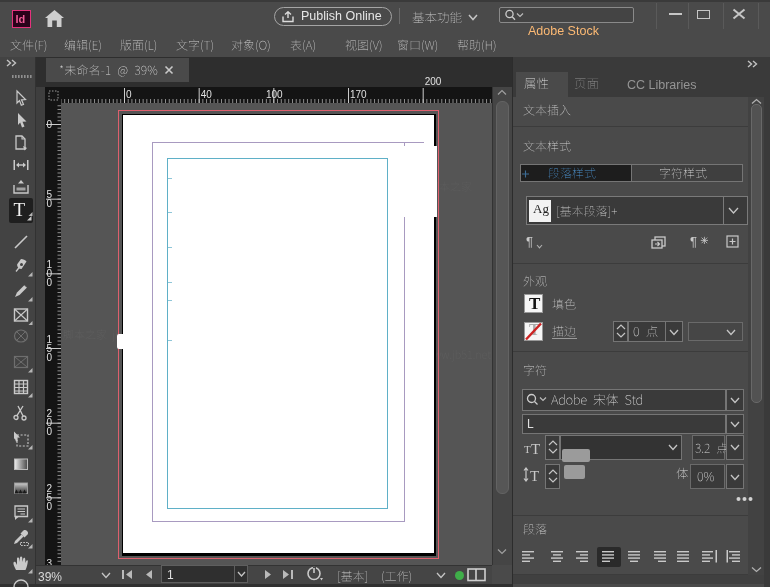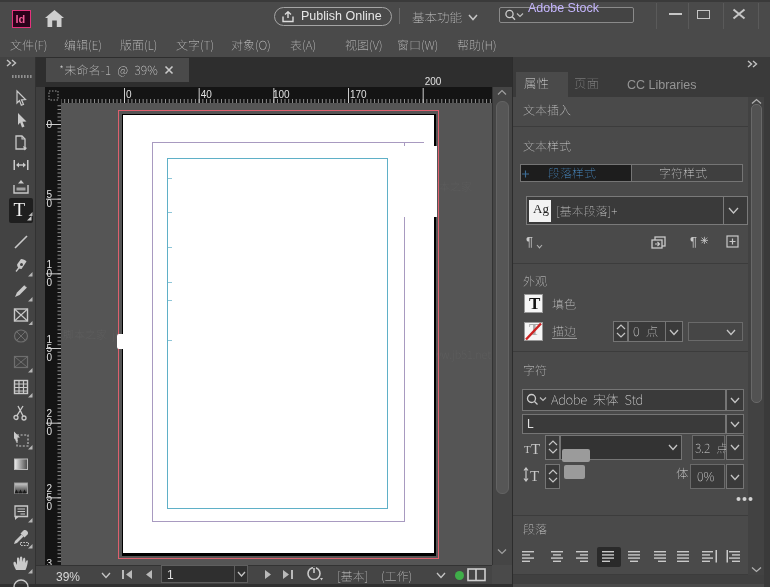--- a/index.html
+++ b/index.html
@@ -22,21 +22,21 @@
     </svg>
     <svg style="position:absolute;left:468px;top:13.5px;" width="10" height="7.5" viewBox="0 0 10 7.5">
       <path d="M1 1 L5.0 5.5 L9 1" stroke="#c5c5c5" stroke-width="1.5" fill="none"></path>
     </svg>
     <div style="position:absolute;left:499px;top:6.5px;width:135px;height:16.5px;background:#444444;border:1px solid #8a8a8a;box-sizing:border-box;border-radius:2px;"></div>
     <svg style="position:absolute;left:504px;top:9px;" width="22" height="12" viewBox="0 0 22 12">
       <circle cx="5.5" cy="5" r="3.6" stroke="#cccccc" stroke-width="1.3" fill="none"></circle>
       <path d="M8.2 7.8 L11 10.7" stroke="#cccccc" stroke-width="1.3"></path>
       <path d="M13 4.5 L16 7.5 L19 4.5" stroke="#bbbbbb" stroke-width="1.2" fill="none"></path>
     </svg>
-    <div style="position:absolute;left:528px;top:1px;font:400 12.5px 'Liberation Sans',sans-serif;color:#c4b5fd;white-space:pre;">Adobe Stock</div>
+    <div style="position:absolute;left:528px;top:24px;font:400 12.5px 'Liberation Sans',sans-serif;color:#fdba74;white-space:pre;">Adobe Stock</div>
     <div style="position:absolute;left:655.5px;top:3px;width:1px;height:26px;background:#5a5a5a;"></div>
     <div style="position:absolute;left:688px;top:3px;width:1px;height:26px;background:#5a5a5a;"></div>
     <div style="position:absolute;left:722.5px;top:3px;width:1px;height:26px;background:#5a5a5a;"></div>
     <div style="position:absolute;left:757.5px;top:3px;width:1px;height:26px;background:#5a5a5a;"></div>
     <div style="position:absolute;left:668.5px;top:12.5px;width:13px;height:2.2px;background:#c6c6c6;"></div>
     <div style="position:absolute;left:696.5px;top:9.5px;width:13px;height:9.5px;border:1.8px solid #c6c6c6;box-sizing:border-box;"></div>
     <svg style="position:absolute;left:732px;top:8px;" width="14" height="12" viewBox="0 0 14 12">
       <path d="M1.5 1.5 L12.5 10.5 M12.5 1.5 L1.5 10.5" stroke="#c6c6c6" stroke-width="2"></path>
     </svg>
     <svg style="position:absolute;left:10.0px;top:37.5px;overflow:visible" width="37.4" height="15.0">
@@ -215,21 +215,21 @@
     </svg>
     <svg style="position:absolute;left:61px;top:87px;" width="431" height="16" viewBox="0 0 431 16">
       <rect x="63.00" y="1" width="1" height="15" fill="#cccccc"></rect>
       <rect x="137.67" y="1" width="1" height="15" fill="#cccccc"></rect>
       <rect x="212.34" y="1" width="1" height="15" fill="#cccccc"></rect>
       <rect x="287.01" y="1" width="1" height="15" fill="#cccccc"></rect>
       <rect x="361.68" y="1" width="1" height="15" fill="#cccccc"></rect>
     </svg>
     <div style="position:absolute;left:126.0px;top:88.5px;font:400 10px 'Liberation Sans',sans-serif;color:#e0e0e0;white-space:pre;">0</div>
     <div style="position:absolute;left:200.67000000000002px;top:88.5px;font:400 10px 'Liberation Sans',sans-serif;color:#e0e0e0;white-space:pre;">40</div>
-    <div style="position:absolute;left:273px;top:88.5px;font:400 10px 'Liberation Sans',sans-serif;color:#e0e0e0;white-space:pre;">100</div>
+    <div style="position:absolute;left:266px;top:88.5px;font:400 10px 'Liberation Sans',sans-serif;color:#e0e0e0;white-space:pre;">100</div>
     <div style="position:absolute;left:350.01px;top:88.5px;font:400 10px 'Liberation Sans',sans-serif;color:#e0e0e0;white-space:pre;">170</div>
     <div style="position:absolute;left:424.68px;top:76px;font:400 10px 'Liberation Sans',sans-serif;color:#e0e0e0;white-space:pre;">200</div>
     <svg style="position:absolute;left:44.5px;top:103px;" width="16.5" height="462" viewBox="0 0 16.5 462">
       <rect x="12.5" y="-1.40" width="4" height="0.9" fill="#9a9a9a"></rect>
       <rect x="12.5" y="2.33" width="4" height="0.9" fill="#9a9a9a"></rect>
       <rect x="12.5" y="6.07" width="4" height="0.9" fill="#9a9a9a"></rect>
       <rect x="12.5" y="9.80" width="4" height="0.9" fill="#9a9a9a"></rect>
       <rect x="12.5" y="13.53" width="4" height="0.9" fill="#9a9a9a"></rect>
       <rect x="12.5" y="17.27" width="4" height="0.9" fill="#9a9a9a"></rect>
       <rect x="12.5" y="21.00" width="4" height="0.9" fill="#9a9a9a"></rect>
@@ -403,21 +403,21 @@
     <div style="position:absolute;left:492px;top:87px;width:1px;height:478px;background:#333;"></div>
     <svg style="position:absolute;left:497px;top:89px;" width="10" height="7" viewBox="0 0 10 7">
       <path d="M1 5.5 L5 1.5 L9 5.5" stroke="#9f9f9f" stroke-width="1.2" fill="none"></path>
     </svg>
     <div style="position:absolute;left:495.5px;top:101px;width:13px;height:393px;background:#565656;border:1px solid #636363;box-sizing:border-box;border-radius:6px;"></div>
     <svg style="position:absolute;left:497px;top:548px;" width="10" height="7" viewBox="0 0 10 7">
       <path d="M1 1.5 L5 5.5 L9 1.5" stroke="#9f9f9f" stroke-width="1.2" fill="none"></path>
     </svg>
     <div style="position:absolute;left:36px;top:565px;width:456px;height:22px;background:#454545;"></div>
     <div style="position:absolute;left:36px;top:565px;width:456px;height:1px;background:#333;"></div>
-    <div style="position:absolute;left:56px;top:569.5px;font:400 12px 'Liberation Sans',sans-serif;color:#d8d8d8;white-space:pre;">39%</div>
+    <div style="position:absolute;left:38px;top:569.5px;font:400 12px 'Liberation Sans',sans-serif;color:#d8d8d8;white-space:pre;">39%</div>
     <svg style="position:absolute;left:101px;top:571.5px;" width="10" height="7.5" viewBox="0 0 10 7.5">
       <path d="M1 1 L5.0 5.5 L9 1" stroke="#c5c5c5" stroke-width="1.3" fill="none"></path>
     </svg>
     <svg style="position:absolute;left:121px;top:569px;" width="13" height="11" viewBox="0 0 13 11">
       <rect x="1" y="1" width="2" height="9" fill="#b9b9b9"></rect>
       <path d="M11 1 L5 5.5 L11 10 Z" fill="#b9b9b9"></path>
     </svg>
     <svg style="position:absolute;left:143px;top:569px;" width="11" height="11" viewBox="0 0 11 11">
       <path d="M9 1 L3 5.5 L9 10 Z" fill="#b9b9b9"></path>
     </svg>

